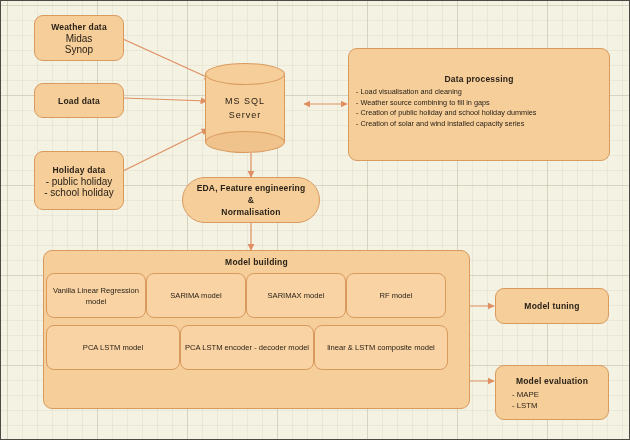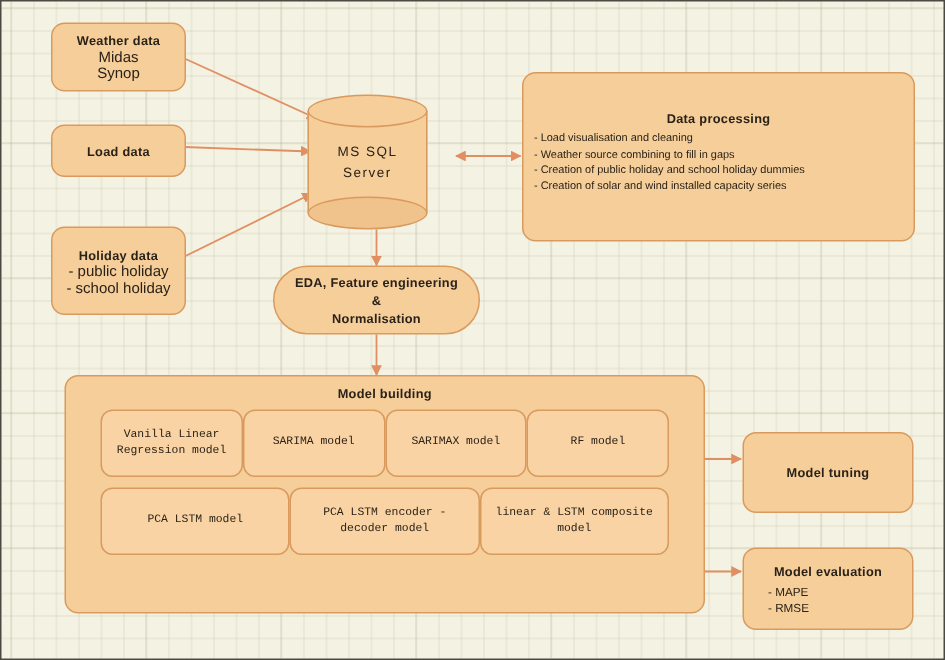--- a/index.html
+++ b/index.html
@@ -118,23 +118,22 @@
   
   #modelbuild {
     justify-content: flex-start;
     padding-top: 5px;
   }
   #modelbuild .ttl { margin-bottom: 5px; }
   .mb-row {
     display: flex;
     width: 100%;
     box-sizing: border-box;
-    padding: 0 23px;
+    padding: 0 2px;
     margin-bottom: 7px;
-    font-family: Liberation Mono, monospace;
   }
   .mb-cell {
     box-sizing: border-box;
     background: #f9d3a3;
     border: 1px solid #d99a5e;
     border-radius: 8px;
     height: 45px;
     display: flex;
     align-items: center;
     justify-content: center;
@@ -245,25 +244,25 @@
       <div class="mb-cell">RF model</div>
     </div>
 
     <div class="mb-row r2">
       <div class="mb-cell">PCA LSTM model</div>
       <div class="mb-cell">PCA LSTM encoder - decoder model</div>
       <div class="mb-cell">linear &amp; LSTM composite model</div>
     </div>
   </div>
 
-  <div class="node" id="tuning" style="left:494px; top:287px; width:114px; height:54px;justify-content:center;">
+  <div class="node" id="tuning" style="left:494px; top:287px; width:114px; height:36px;justify-content:center;">
     <div class="ttl">Model tuning</div>
   </div>
 
   <div class="node" id="evaluation" style="left:494px; top:364px; width:114px; height:55px;">
     <div class="ttl">Model evaluation</div>
     <ul class="bullets">
       <li>- MAPE</li>
-      <li>- RMSE</li>
+      <li>- LSTM</li>
     </ul>
   </div>
 
 </div>
 
 </body></html>

